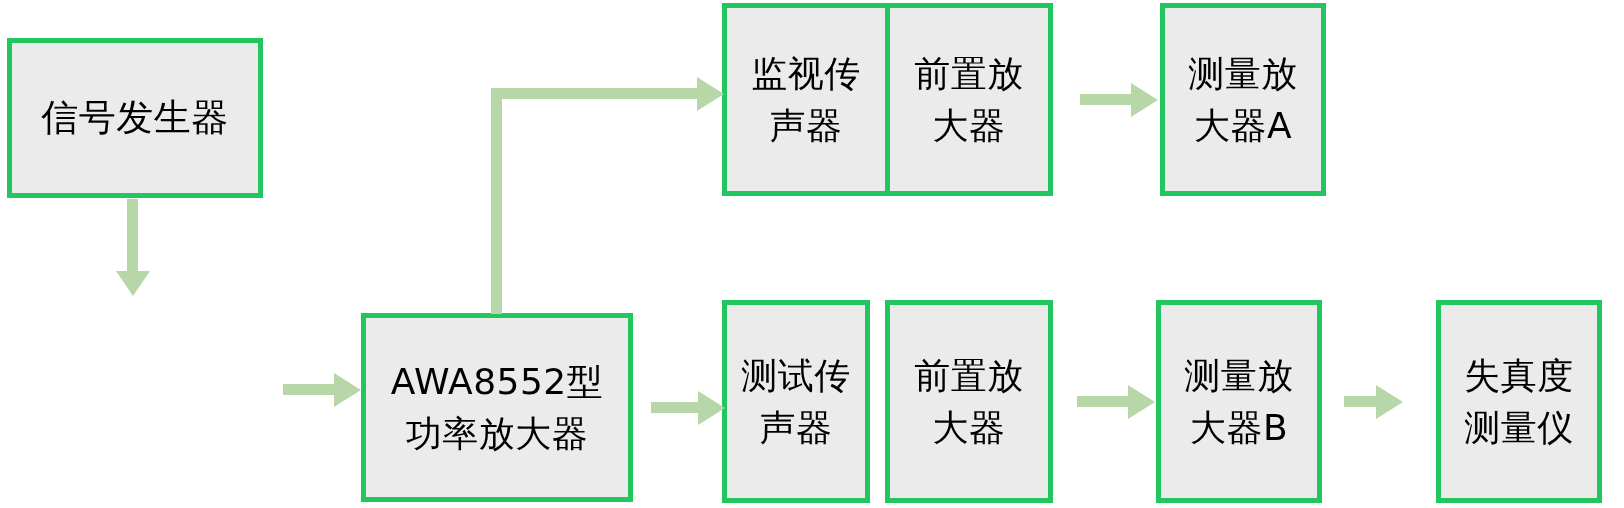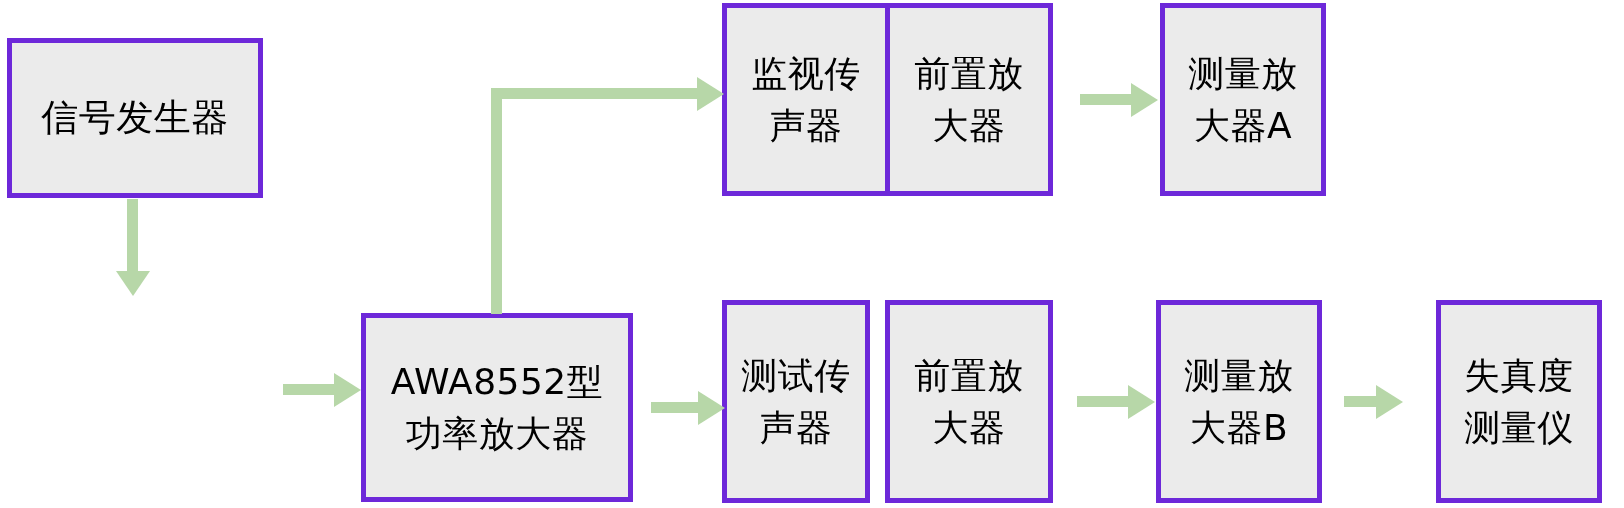--- a/index.html
+++ b/index.html
@@ -12,21 +12,21 @@
     width: 1624px;
     height: 508px;
     background: #ffffff;
     font-family: "DejaVu Sans", "Liberation Sans", sans-serif;
     overflow: hidden;
   }
   .node {
     position: absolute;
     box-sizing: border-box;
     background: #ebebeb;
-    border: 5px solid #6d28d9;
+    border: 5px solid #22c55e;
     display: flex;
     align-items: center;
     justify-content: center;
     text-align: center;
     color: #000000;
     font-size: 37px;
     line-height: 1.42;
     letter-spacing: 0.5px;
     white-space: pre-line;
     padding: 0 4px;

